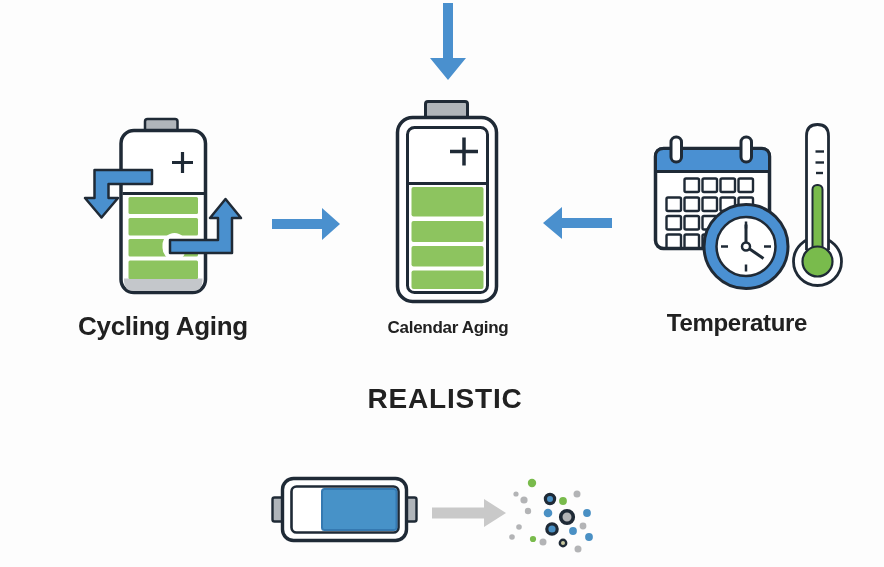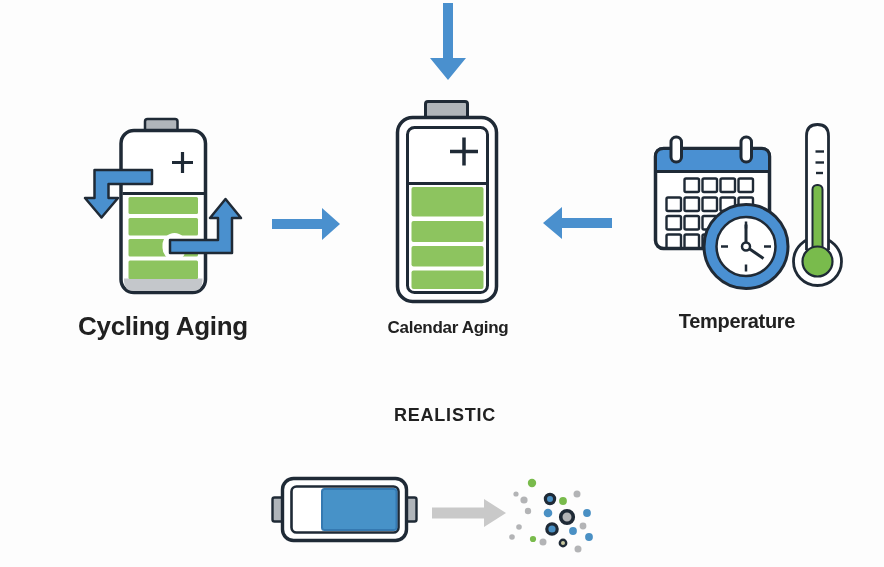--- a/index.html
+++ b/index.html
@@ -3,22 +3,22 @@
 <meta charset="utf-8">
 <style>
   html,body{margin:0;padding:0;}
   body{font-family:"Liberation Sans",sans-serif;background:#fff;}
   .stage{position:relative;width:884px;height:567px;background:var(--bg,#fdfdfd);overflow:hidden;}
   .stage svg{position:absolute;left:0;top:0;}
   .lbl{position:absolute;transform:translateX(-50%);font-weight:700;color:var(--text-dark,#212121);
        white-space:nowrap;line-height:1;letter-spacing:-0.3px;}
   .lbl-cycling{left:155px;top:313px;font-size:26px;margin-left:8px;}
   .lbl-calendar{left:448px;top:319px;font-size:17px;}
-  .lbl-temperature{left:737px;top:311px;font-size:20px;}
-  .lbl-realistic{left:445px;top:406px;font-size:18px;letter-spacing:0.8px;}
+  .lbl-temperature{left:737px;top:311px;font-size:24px;}
+  .lbl-realistic{left:445px;top:385px;font-size:28px;letter-spacing:0.8px;}
   
   .sd{stroke:var(--outline-dark);}
   .fw{fill:#fff;}
   .fb{fill:var(--arrow-blue);}
   .fg{fill:var(--green-fill);}
   .fg2{fill:var(--dot-green);}
   .fcap{fill:var(--gray-cap);}
   .fstrip{fill:var(--gray-strip);}
   .fcb{fill:var(--calendar-blue);}
   .fbb{fill:var(--battery-blue);}

